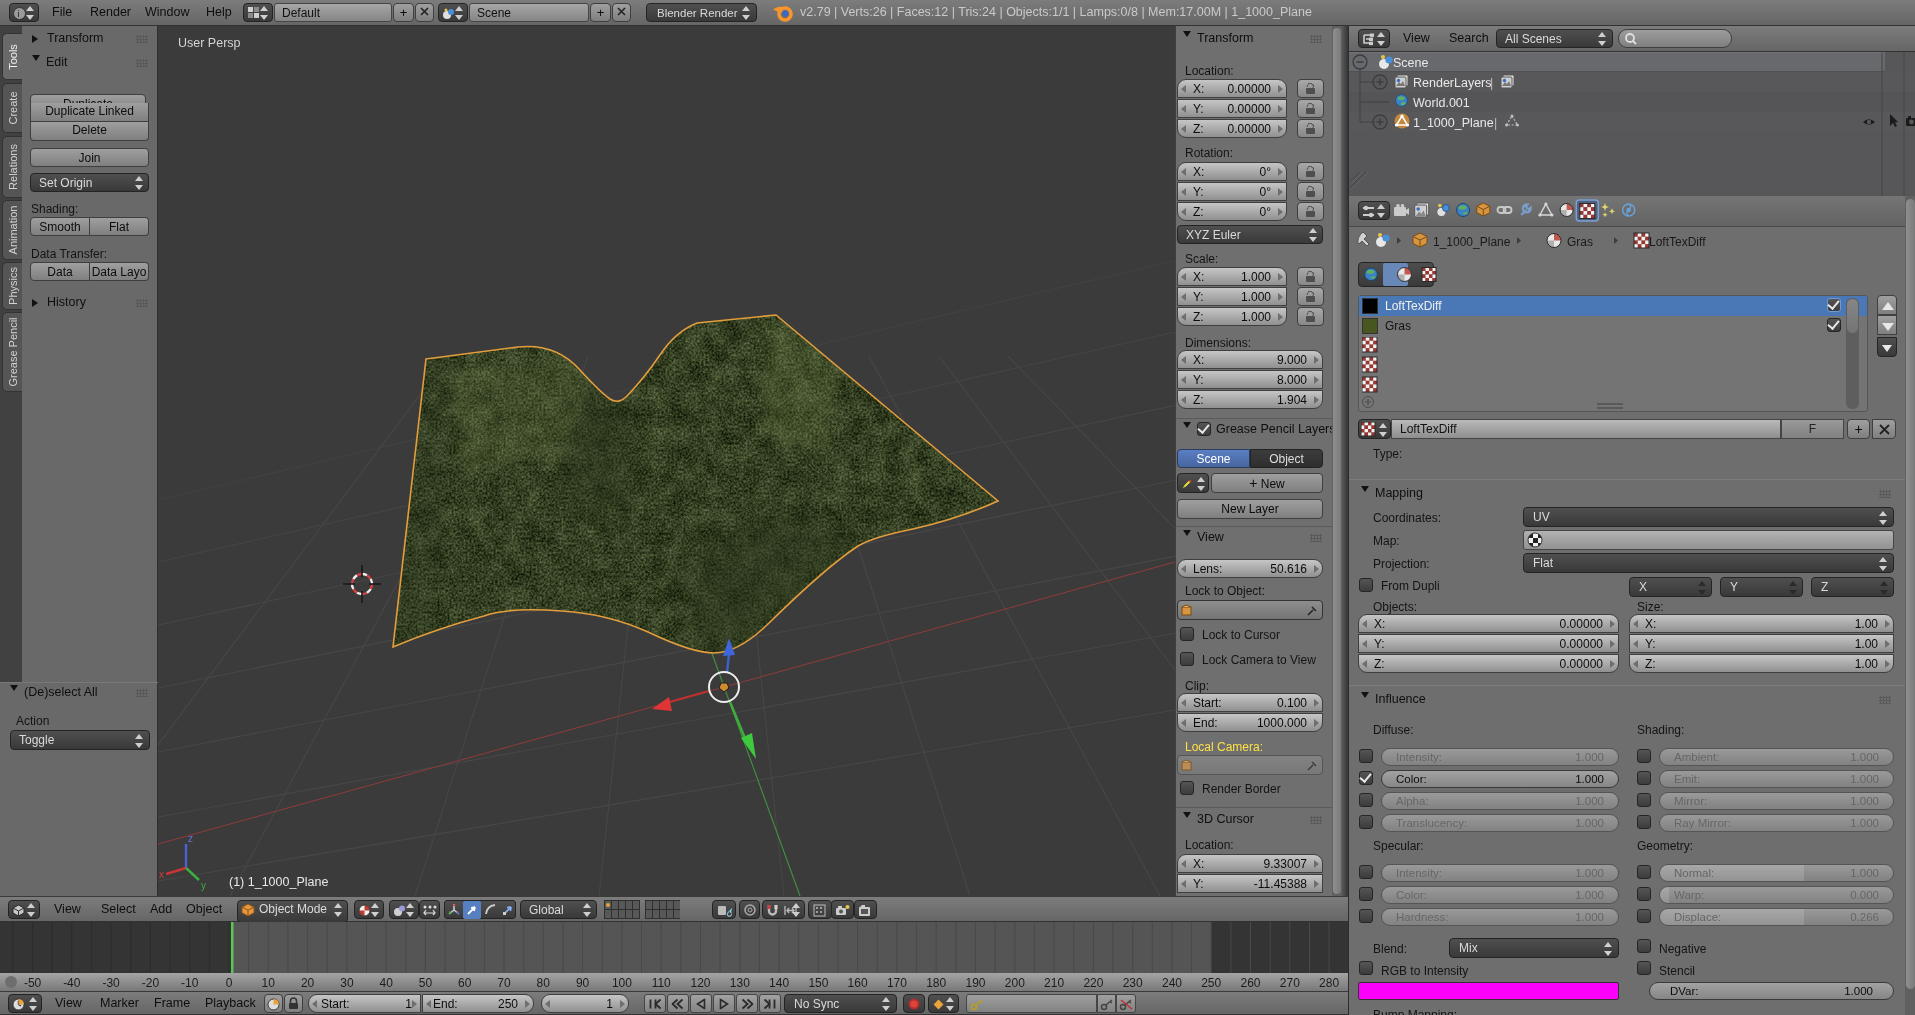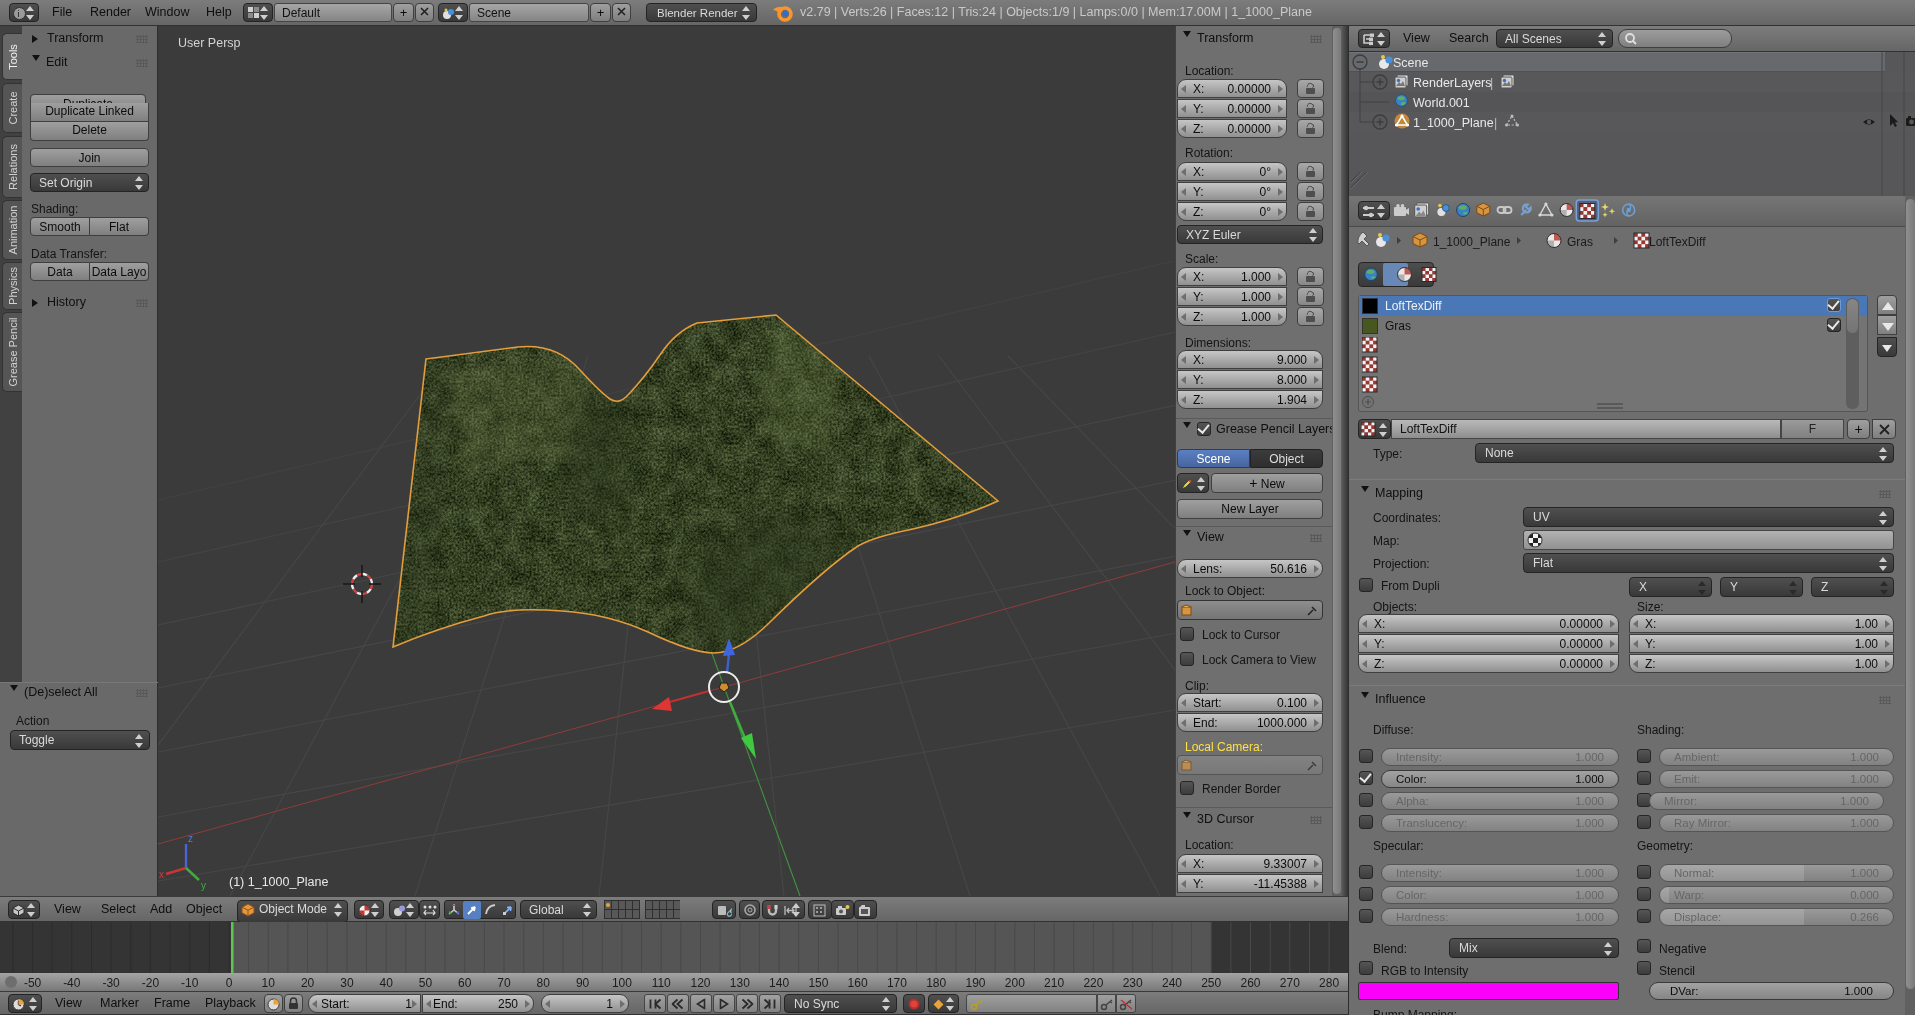--- a/index.html
+++ b/index.html
@@ -53,21 +53,21 @@
 .sl .f{position:absolute;left:0;top:0;height:100%;background:rgba(255,255,255,0.14);border-radius:9px 0 0 9px}
 </style></head>
 <body>
 <div id="root">
 
 <div class="abs hdr" style="left:0;top:0;width:1915px;height:26px">
   <span class="mn" style="left:52px">File</span>
   <span class="mn" style="left:90px">Render</span>
   <span class="mn" style="left:145px">Window</span>
   <span class="mn" style="left:206px">Help</span>
-  <span class="mn" style="left:800px;color:#c9c9c9">v2.79 | Verts:26 | Faces:12 | Tris:24 | Objects:1/9 | Lamps:0/0 | Mem:17.00M | 1_1000_Plane</span>
+  <span class="mn" style="left:800px;color:#c9c9c9">v2.79 | Verts:26 | Faces:12 | Tris:24 | Objects:1/1 | Lamps:0/8 | Mem:17.00M | 1_1000_Plane</span>
 
   <div class="dd" style="left:9px;top:3px;width:30px;height:19px">
         <svg width="13" height="13" style="position:absolute;left:3px;top:3px">
           <circle cx="6.5" cy="6.5" r="6" fill="#9a9a9a" stroke="#333"></circle>
           <text x="4.5" y="10" font-size="9" fill="#16161a" font-family="Liberation Serif">i</text>
         </svg>
         <span class="ud" style="right:3px;top:2px"></span>
       </div>
 
   <div class="dd" style="left:243px;top:3px;width:30px;height:19px">
@@ -1199,21 +1199,20 @@
         </svg>
         <span class="ud" style="right:2px;top:3px"></span>
       </div>
 <div class="abs" style="left:42px;top:223px;width:390px;height:20px;background:linear-gradient(#b9b9b9,#8e8e8e);border:1px solid #454545;border-radius:0;color:#111;font-size:12px;line-height:19px;padding-left:8px">LoftTexDiff</div>
 <div class="abs" style="left:432px;top:223px;width:63px;height:20px;background:linear-gradient(#9a9a9a,#808080);border:1px solid #454545;color:#222;font-size:12px;text-align:center;line-height:19px">F</div>
 <div class="b" style="left:498px;top:223px;width:23px;height:20px;font-size:14px;line-height:18px">+</div>
 <div class="b" style="left:523px;top:223px;width:24px;height:20px;border-radius:0 4px 4px 0"><svg width="11" height="11" style="margin-top:4px">
           <path d="M1,1 L10,10 M10,1 L1,10" stroke="#222" stroke-width="1.8"></path>
         </svg></div>
 <span class="lbl" style="left:24px;top:251px">Type:</span>
-<div class="dd" style="left:126px;top:247px;width:419px;height:20px;line-height:19px;padding-left:9px">None<span class="ud" style="right:5px;top:3px"></span></div>
 
 <div class="abs" style="left:0;top:283px;width:556px;height:1px;background:#5c5c5c;border-bottom:1px solid #7c7c7c"></div>
 <div class="phdr" style="left:12px;top:290px"><span class="tri"></span>Mapping</div>
 <div class="dots" style="left:530px;top:294px"></div>
 <span class="lbl" style="left:24px;top:315px">Coordinates:</span>
 <div class="dd" style="left:174px;top:311px;width:371px;height:20px;line-height:19px;padding-left:9px">UV<span class="ud" style="right:5px;top:3px"></span></div>
 <span class="lbl" style="left:24px;top:338px">Map:</span>
 <div class="abs" style="left:174px;top:334px;width:371px;height:20px;background:linear-gradient(#b2b2b2,#929292);border:1px solid #454545;border-radius:3px">
         <svg width="16" height="16" style="position:absolute;left:3px;top:1px">
           <defs>
@@ -1290,21 +1289,21 @@
       <div class="sl" style="left:310px;top:574px;width:235px">
         <span class="n">Emit:</span>
         <span class="v">1.000</span>
       </div>
 <div class="chk" style="left:10px;top:597px"></div>
       <div class="sl" style="left:32px;top:596px;width:238px">
         <span class="n">Alpha:</span>
         <span class="v">1.000</span>
       </div>
 <div class="chk" style="left:288px;top:597px"></div>
-      <div class="sl" style="left:300px;top:596px;width:235px">
+      <div class="sl" style="left:310px;top:596px;width:235px">
         <span class="n">Mirror:</span>
         <span class="v">1.000</span>
       </div>
 <div class="chk" style="left:10px;top:619px"></div>
       <div class="sl" style="left:32px;top:618px;width:238px">
         <span class="n">Translucency:</span>
         <span class="v">1.000</span>
       </div>
 <div class="chk" style="left:288px;top:619px"></div>
       <div class="sl" style="left:310px;top:618px;width:235px">

